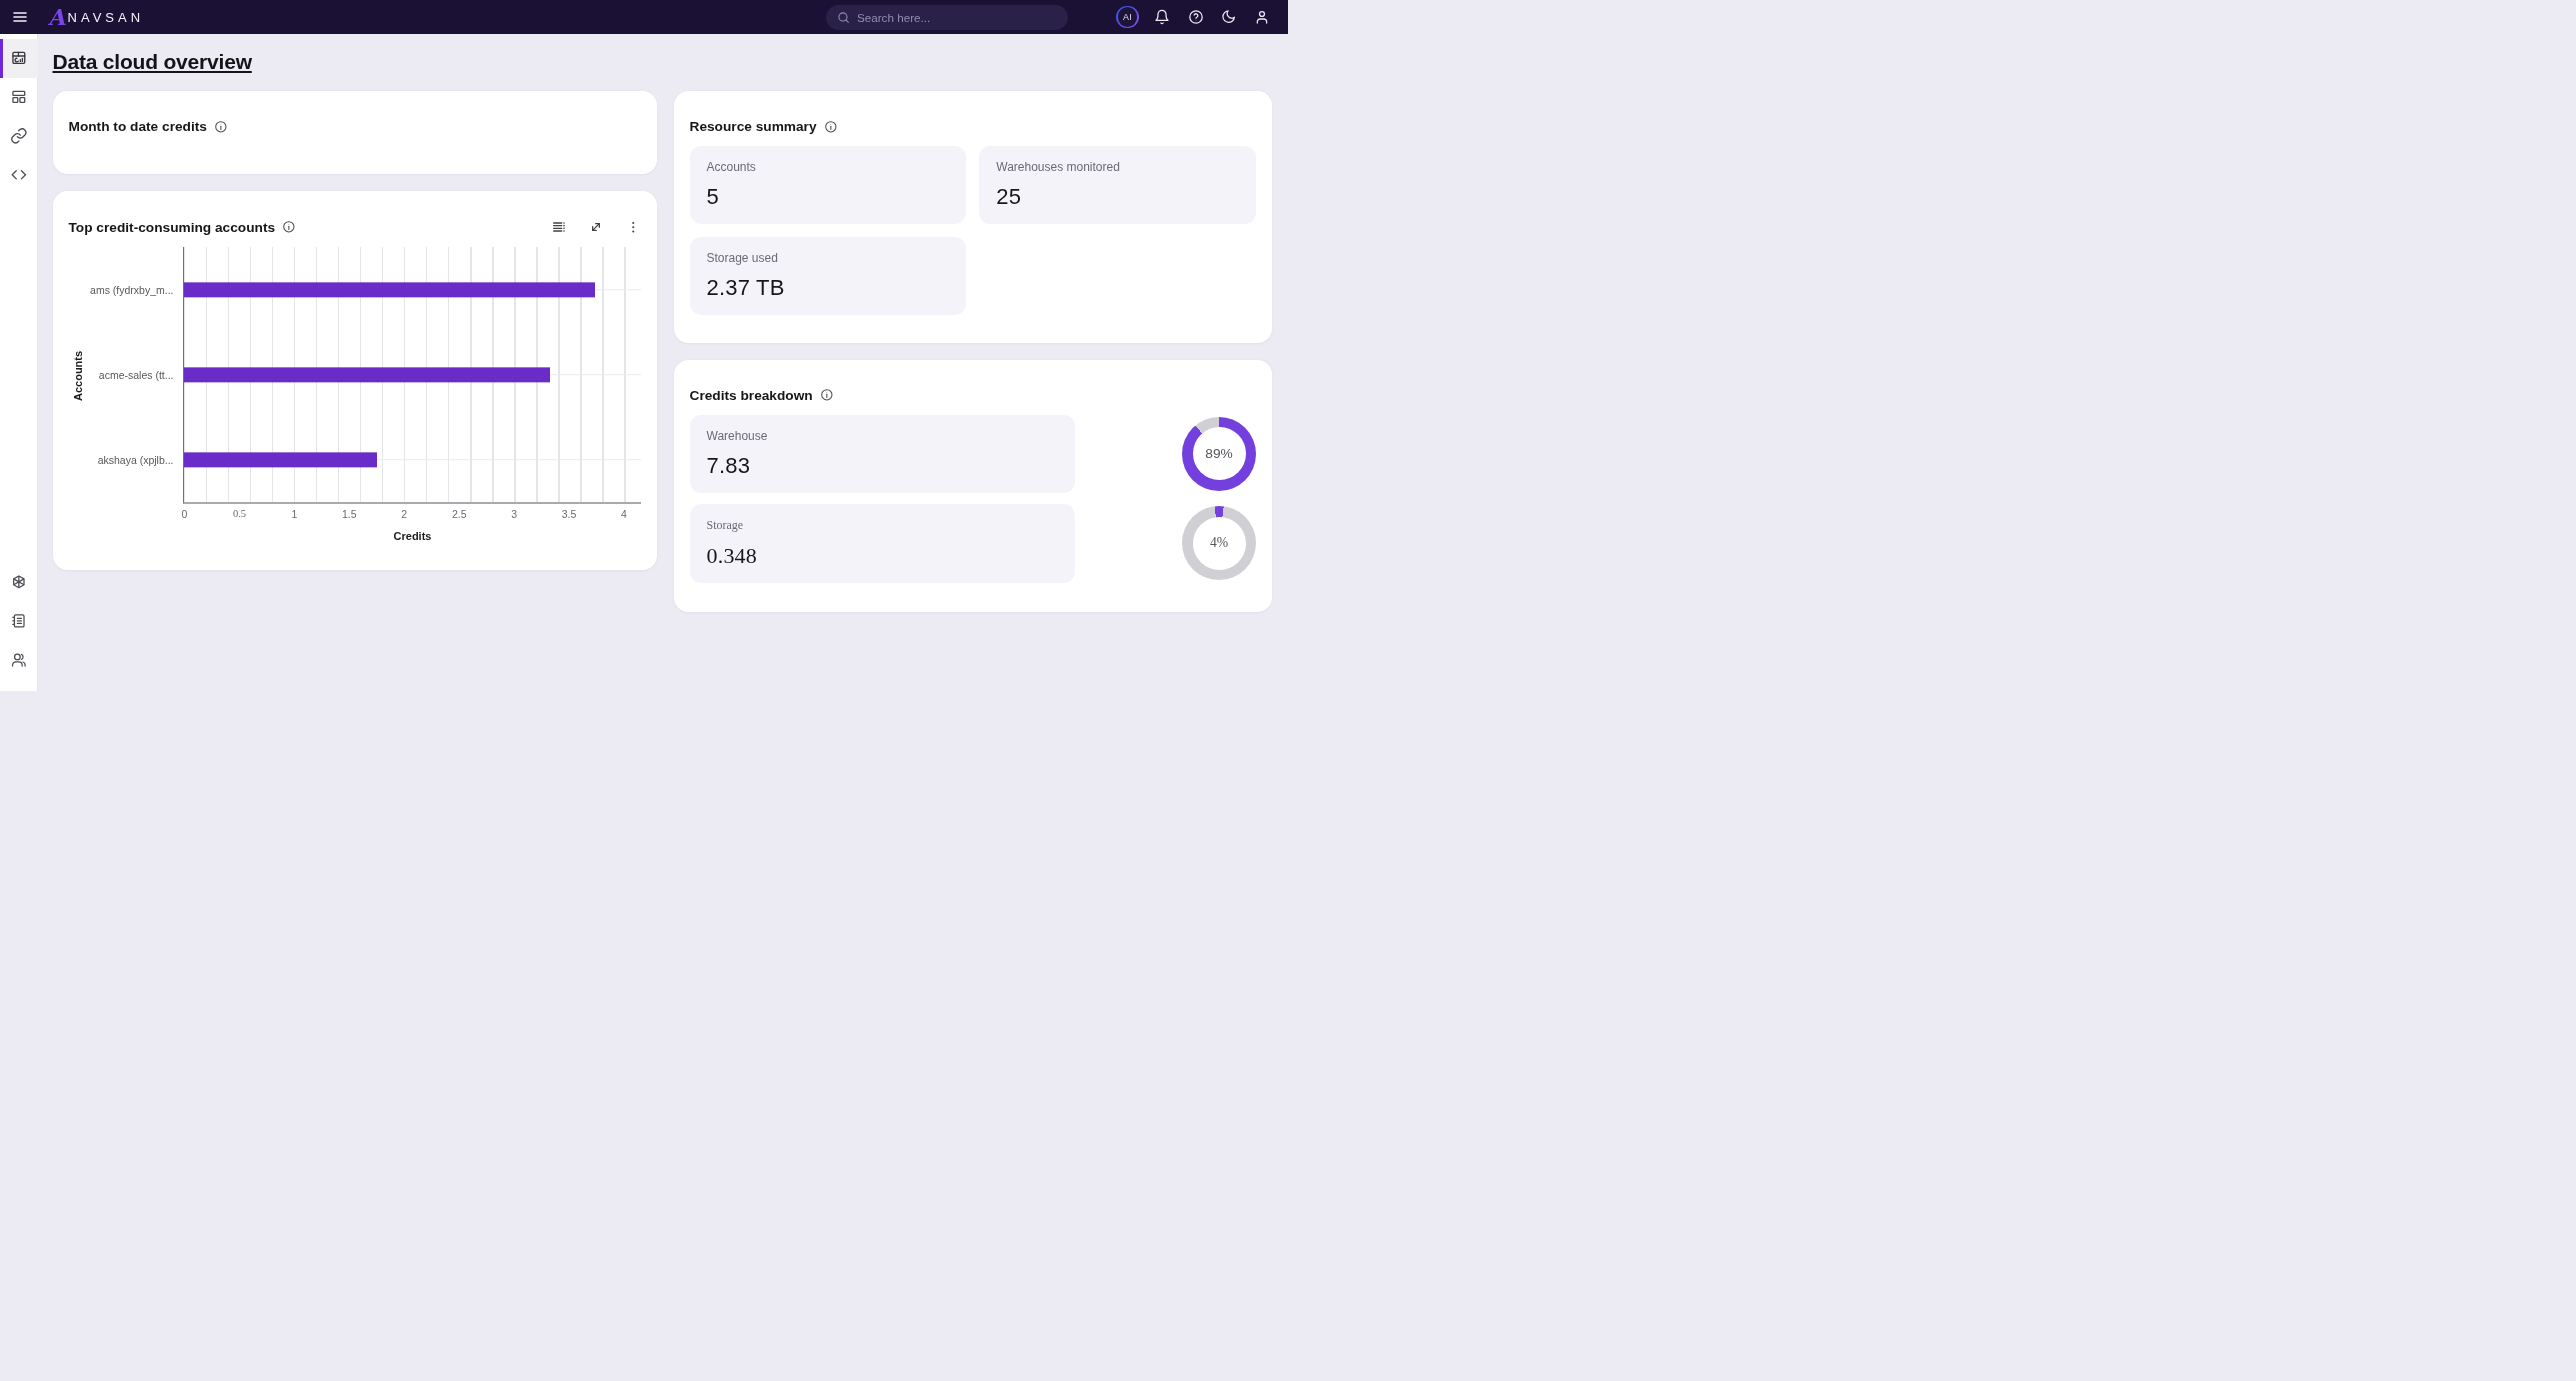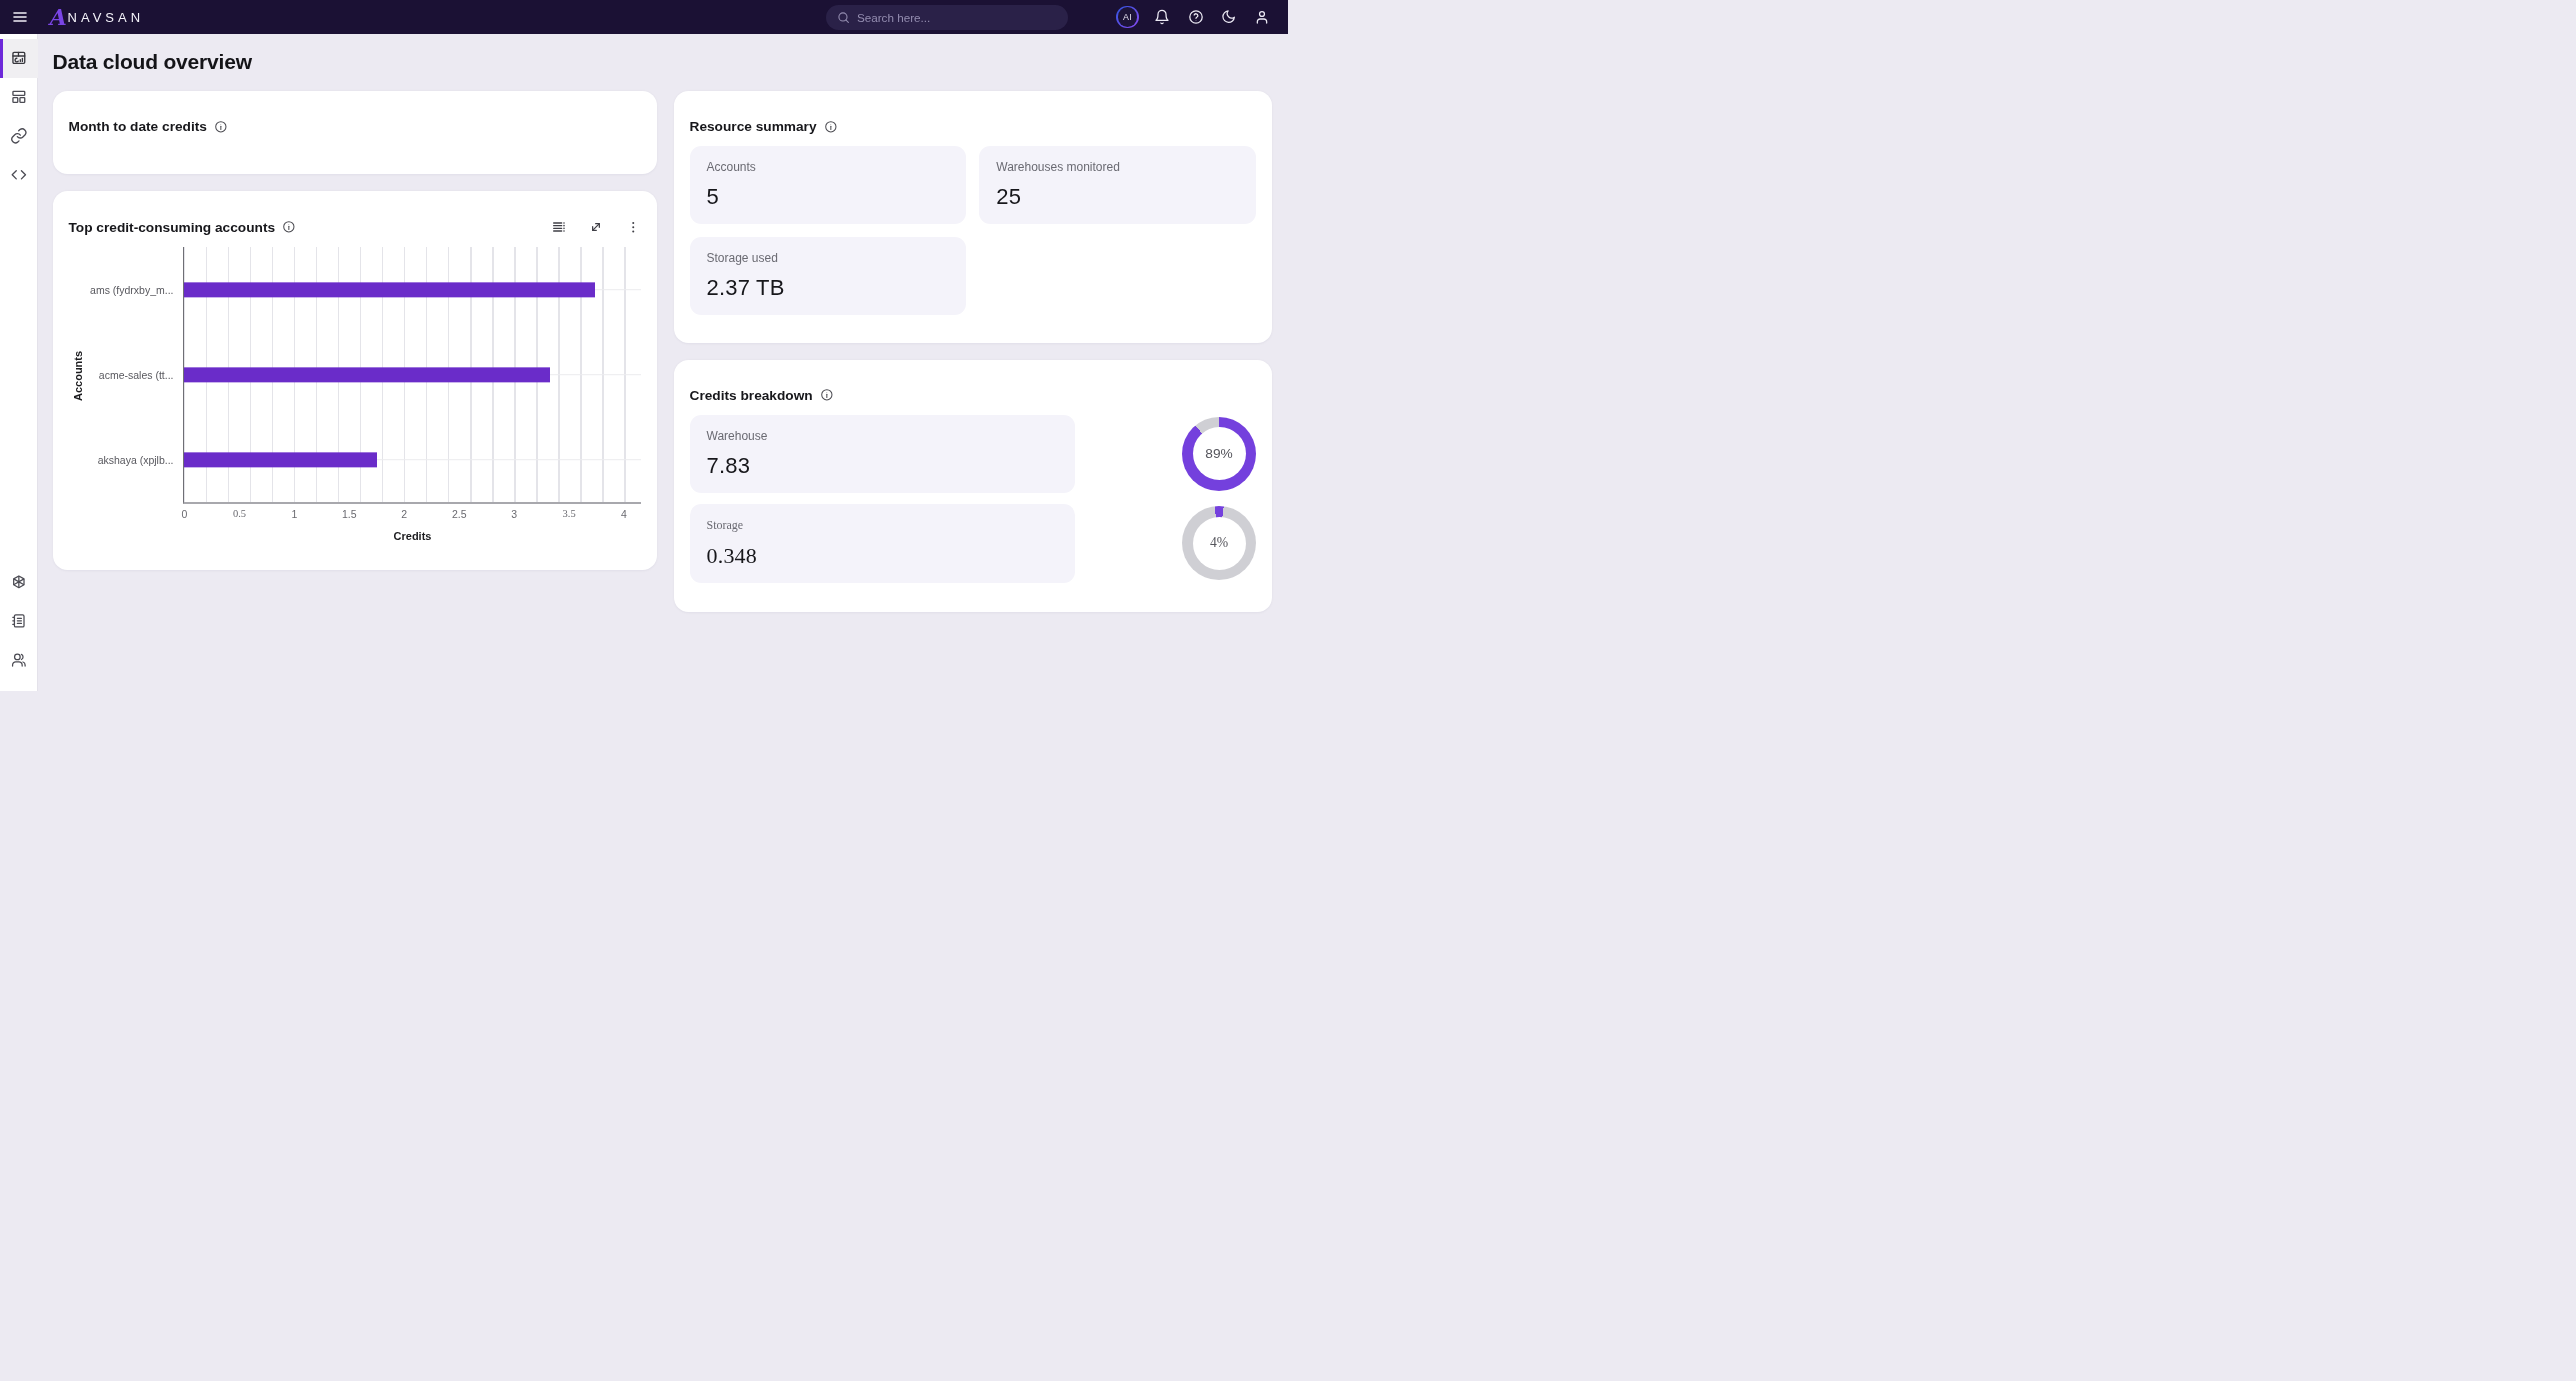--- a/index.html
+++ b/index.html
@@ -55,21 +55,21 @@
     color:#4b4b53; position:relative; cursor:pointer; background:none; border:none;
   }
   .side-item.active { background:#f0eff2; color:#37373d; }
   .side-item.active::before {
     content:""; position:absolute; left:0; top:0; bottom:0; width:3.2px; background:#6d28d9;
   }
   .side-bottom { margin-top:auto; margin-bottom:11.3px; }
 
   
   .main { flex:1; padding:9.7px 16px 0 14.5px; min-width:0; }
-  .page-title { font-size:21px; font-weight:700; color:#141418; margin:6.4px 0 17px 0; letter-spacing:-0.2px; }
+  .page-title { font-size:21px; font-weight:700; color:#141418; margin:6.4px 0 17px 0; letter-spacing:-0.2px;text-decoration:underline; }
   .columns { display:grid; grid-template-columns:604px 1fr; gap:17px; align-items:start; }
 
   .card { background:#ffffff; border-radius:14.5px; padding:28px 16px;
     box-shadow:0 0.8px 2.4px rgba(24,16,60,0.05); margin-bottom:17px; }
   .card-head { display:flex; align-items:center; gap:7.2px; margin-bottom:12px; }
   .card-title { font-size:13.7px; font-weight:700; color:#17171b; }
   .info-btn { background:none; border:none; color:#4a4a50; cursor:pointer; display:flex; padding:0; }
   .head-spacer { flex:1; }
   .tool-btn { background:none; border:none; color:#3f3f46; cursor:pointer; display:flex; padding:0; margin-left:14.5px; }
 
@@ -322,21 +322,21 @@
                 </div>
             </div>
             <div class="xticks" id="xticks">
                 <span style="left: 0%;">0</span>
                 <span style="left: 12.048%; font-family: Liberation Serif, serif;">0.5</span>
                 <span style="left: 24.096%;">1</span>
                 <span style="left: 36.145%;">1.5</span>
                 <span style="left: 48.193%;">2</span>
                 <span style="left: 60.241%;">2.5</span>
                 <span style="left: 72.289%;">3</span>
-                <span style="left: 84.337%; font-family: Liberation Serif, serif;">3.5</span>
+                <span style="left: 84.337%;">3.5</span>
                 <span style="left: 96.386%;">4</span>
               </div>
             <div class="xlab">Credits</div>
           </div>
         </section>
 
         <section>
 
           <div class="card">
             <div class="card-head">

